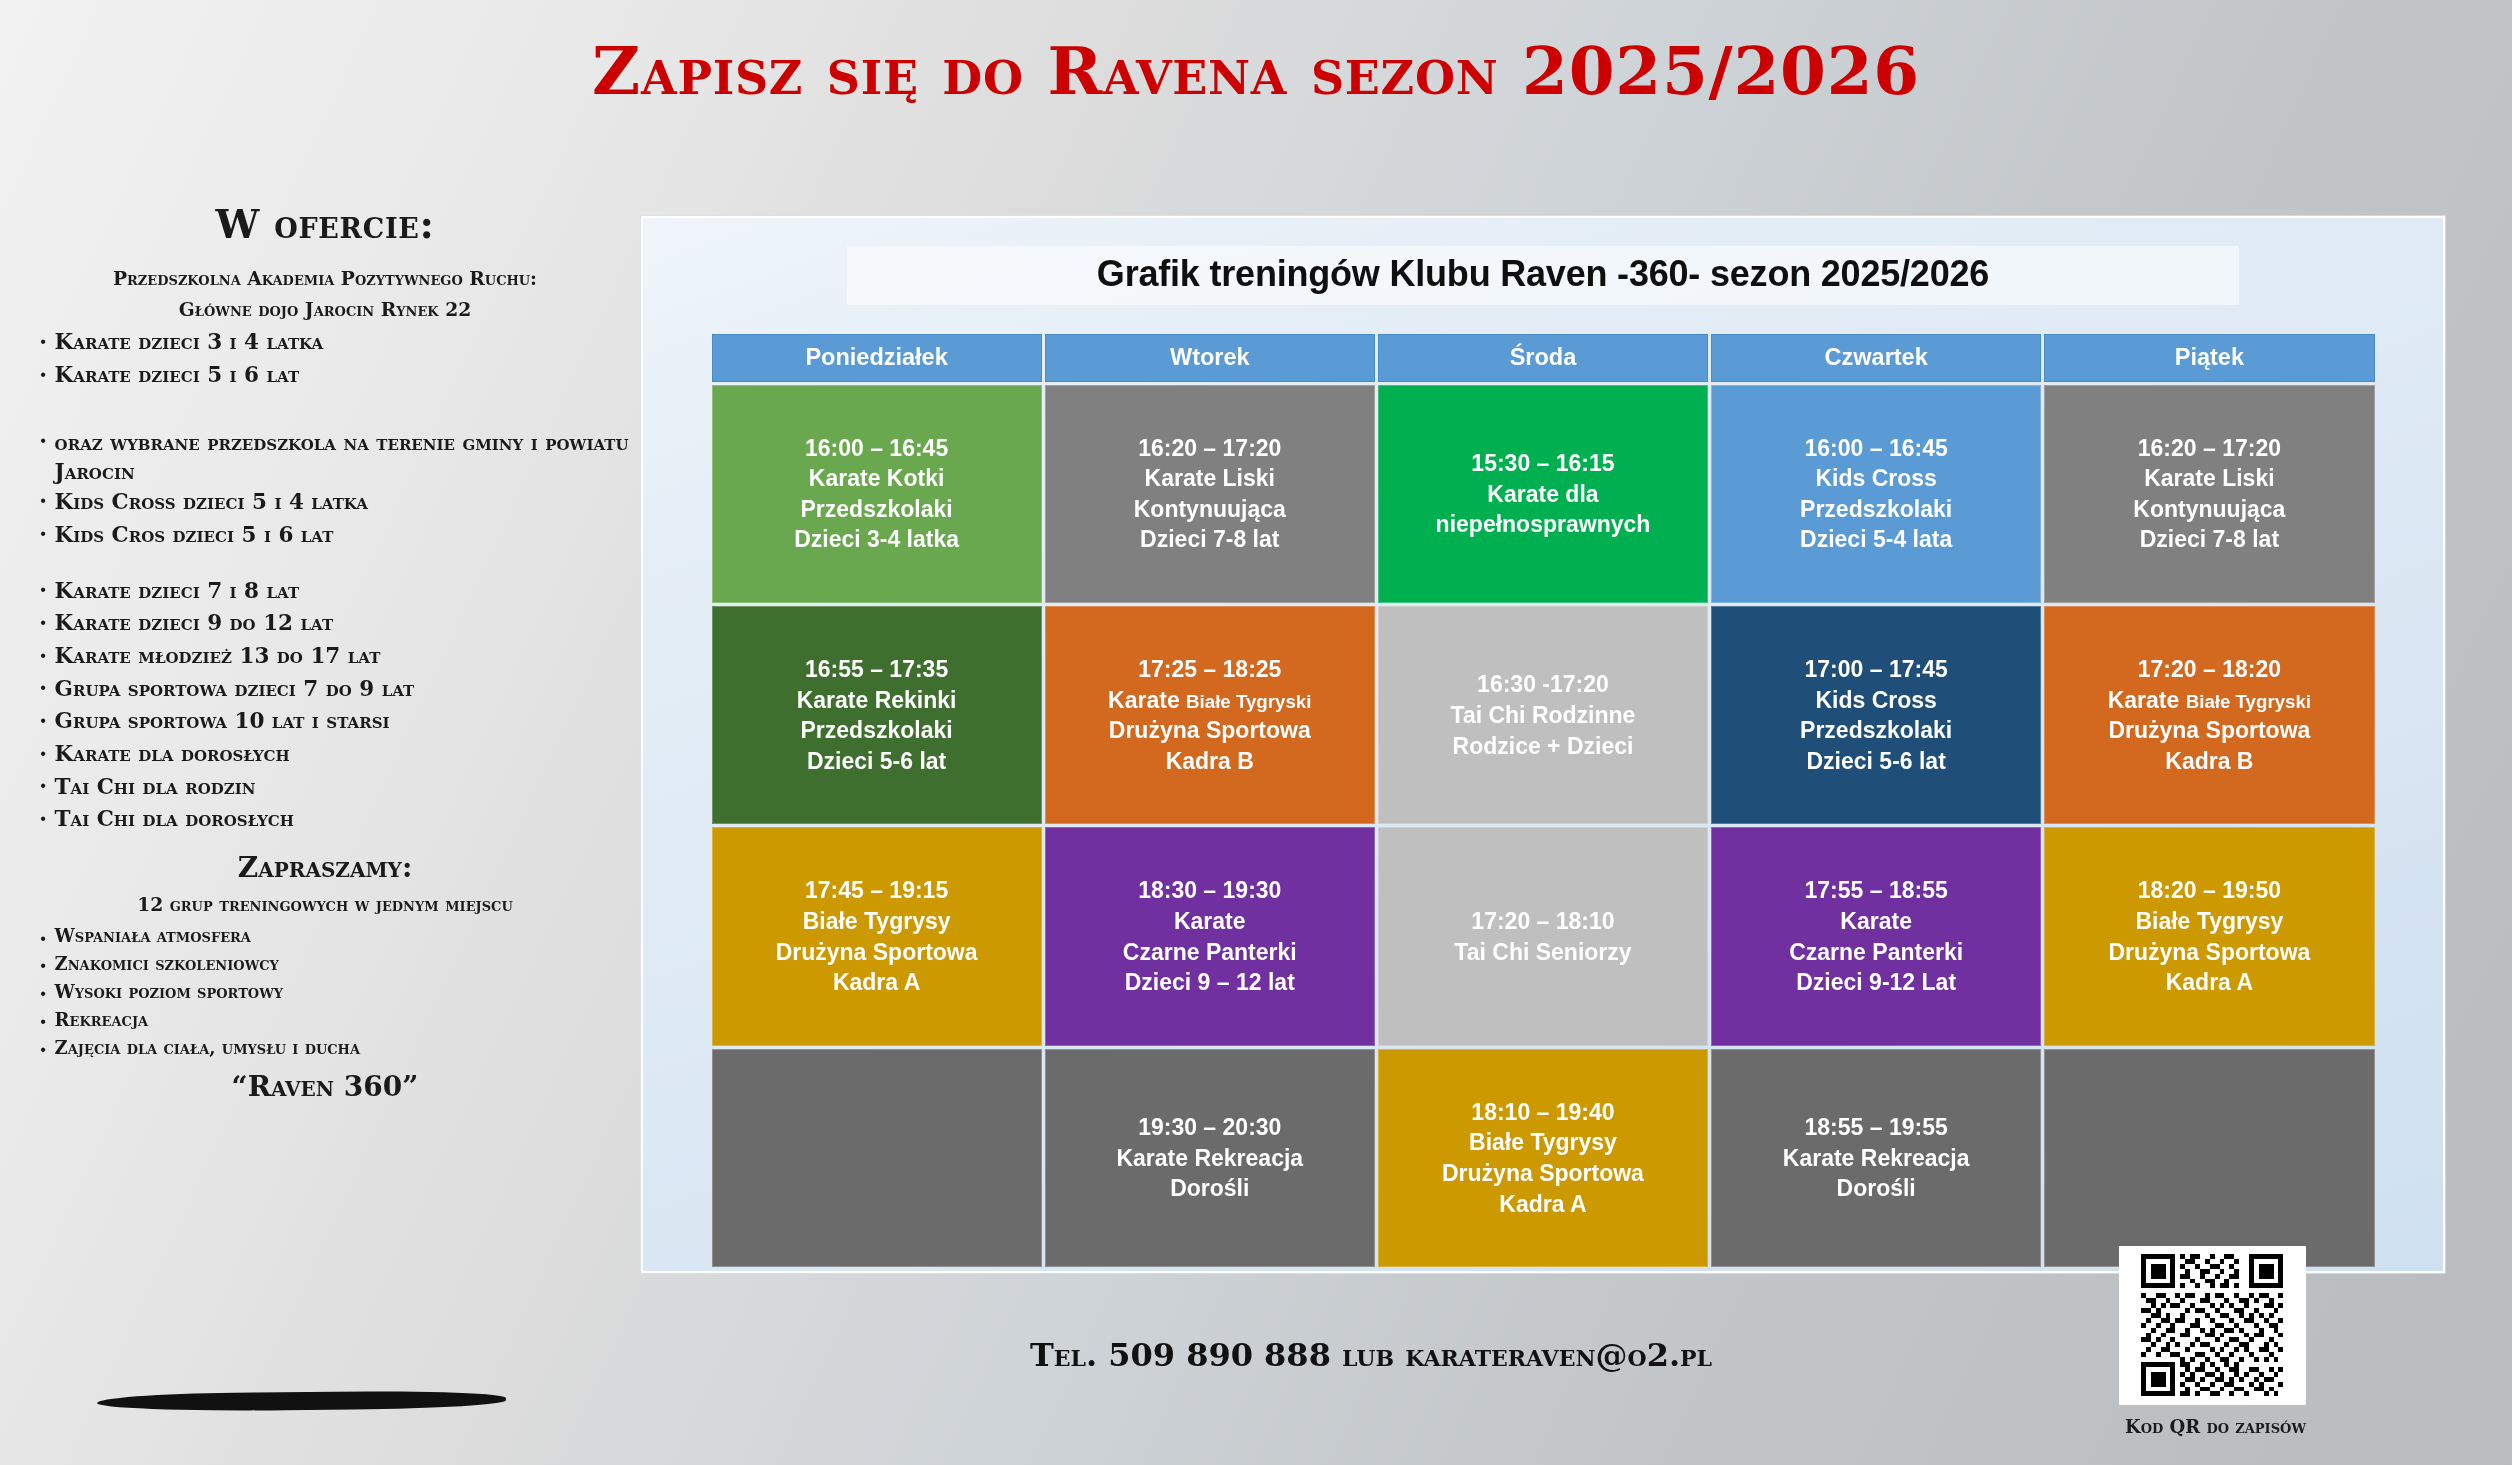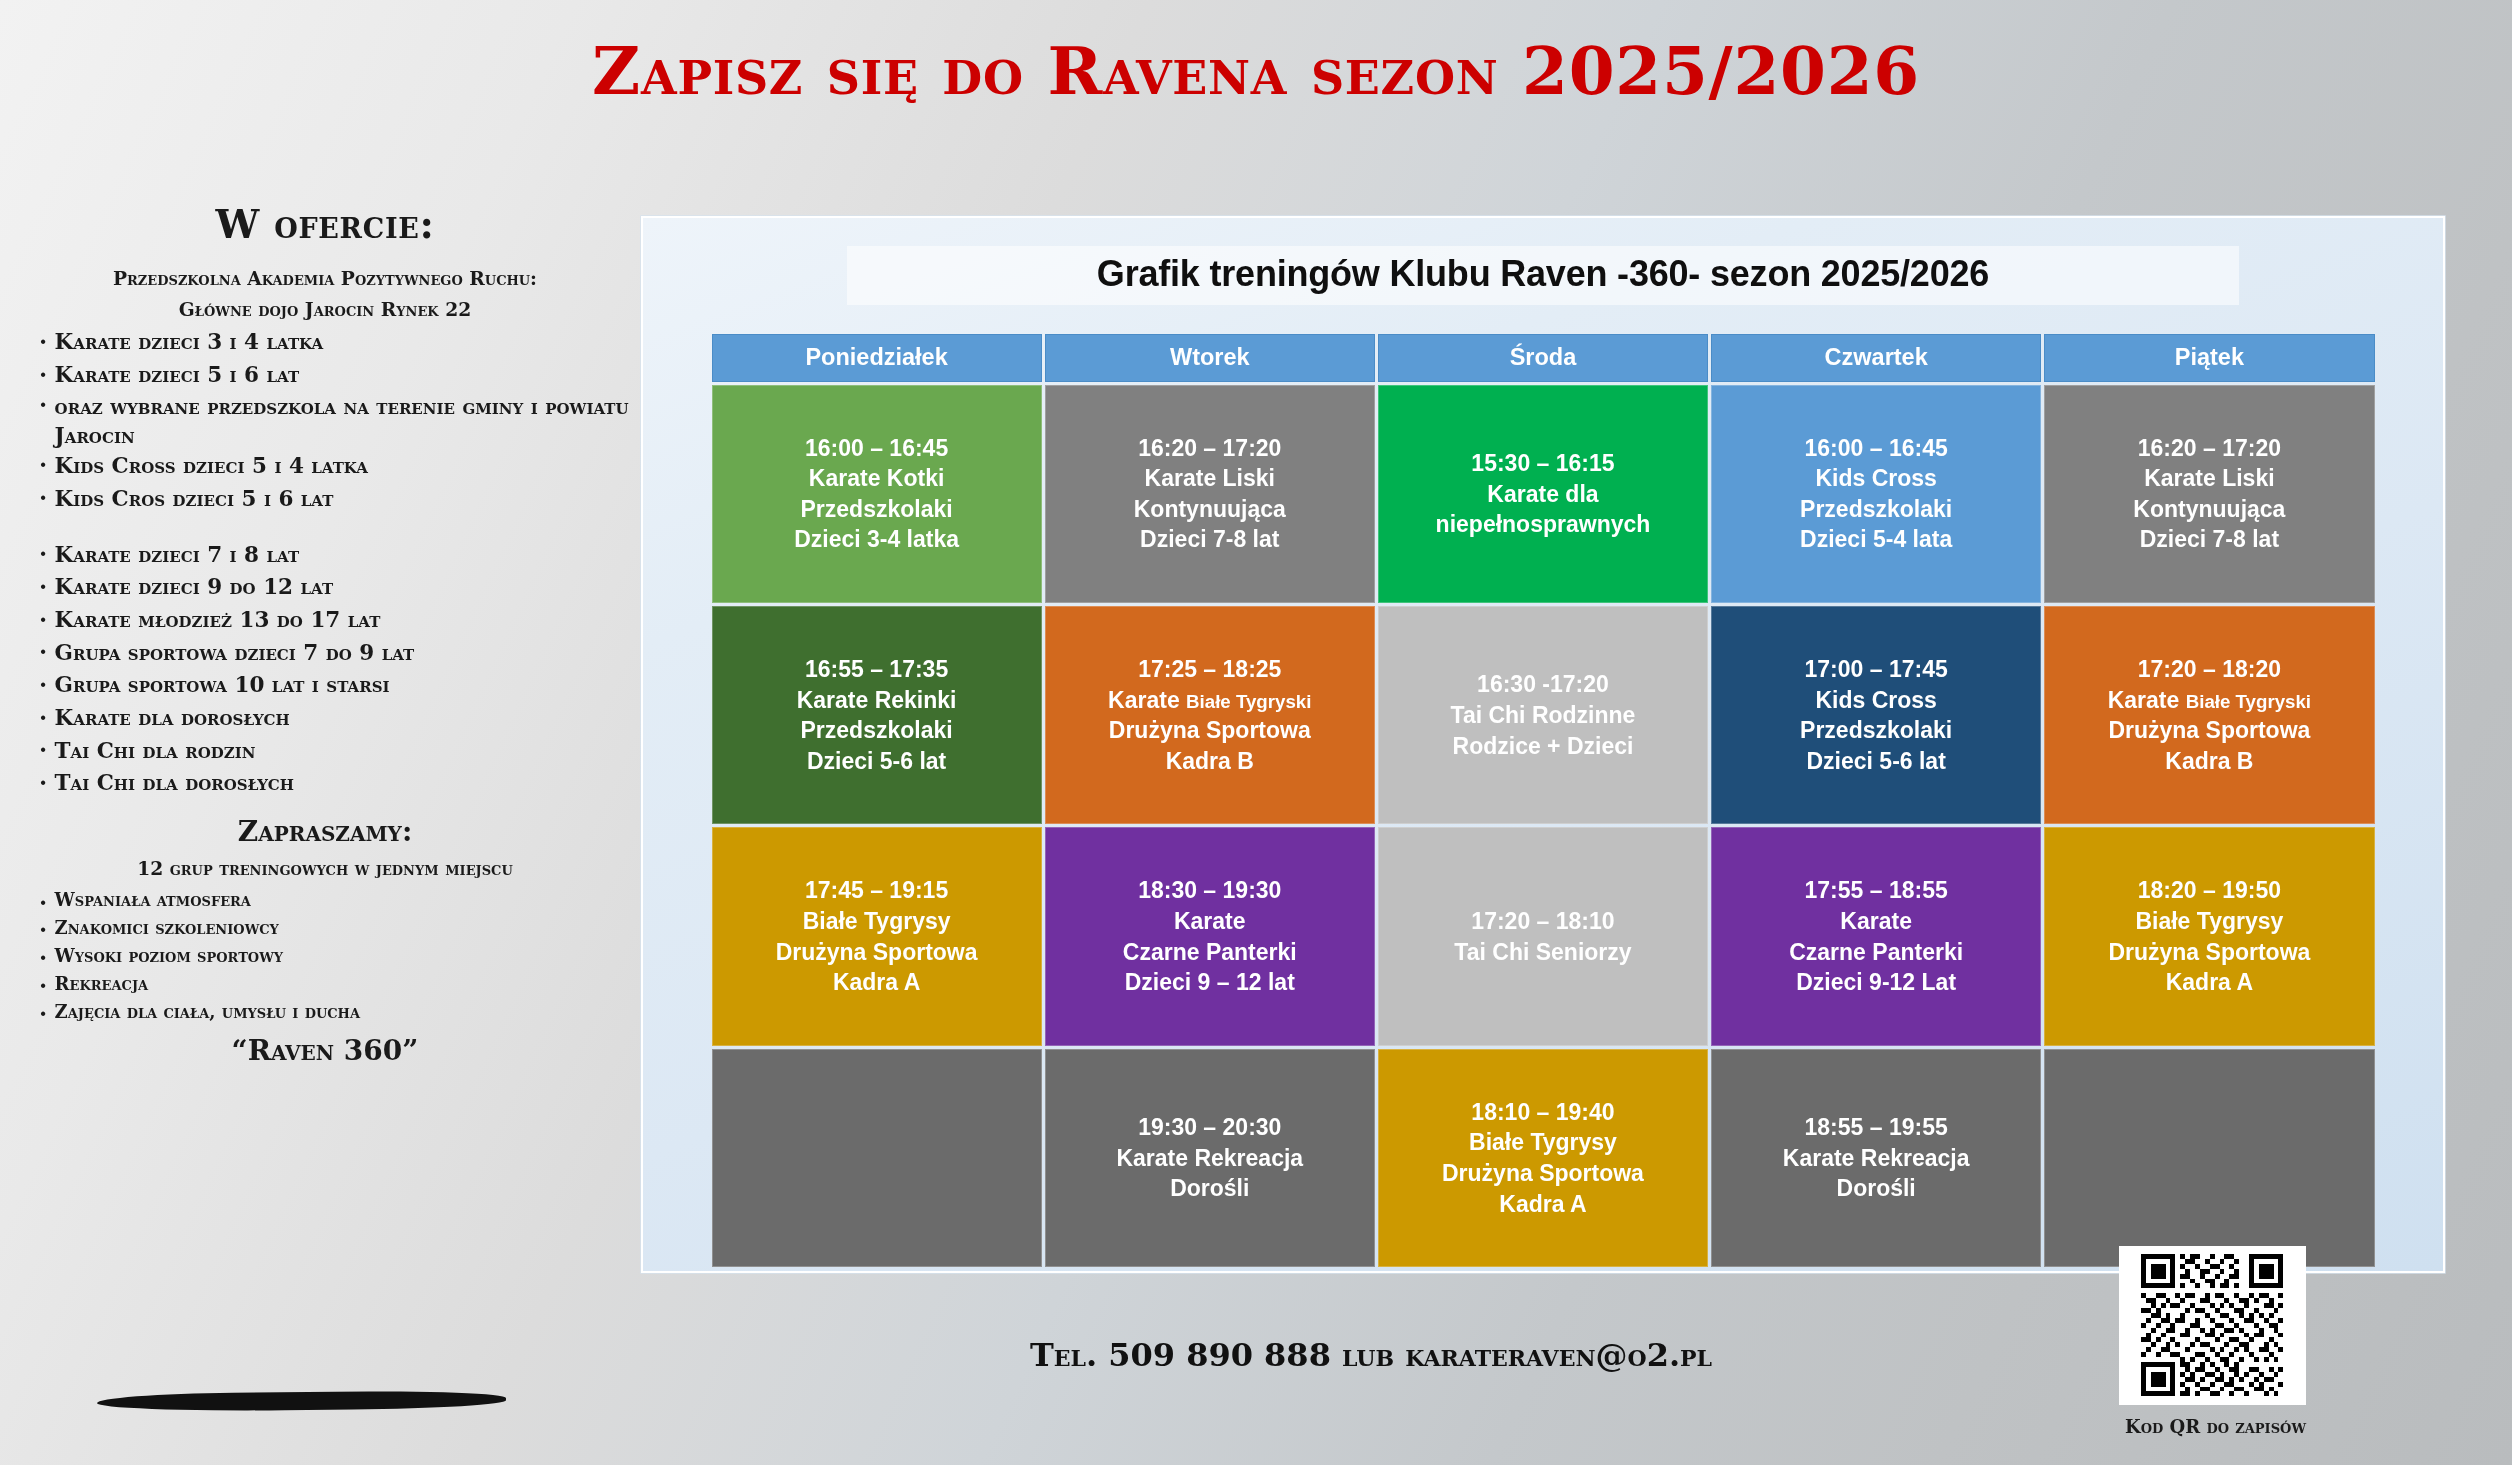--- a/index.html
+++ b/index.html
@@ -76,20 +76,21 @@
   .bullet-list li.bul::before {
     content: "\00B7";
     position: absolute;
     left: 5.5px;
     top: -1.4px;
     font-size: 23.5px;
   }
   .bullet-list li.wrap {
     white-space: normal;
     line-height: 1.35;
+    margin-top: 36px;
   }
   .gap {
     height: 23.5px;
   }
   .zapraszamy {
     text-align: center;
     font-size: 28px;
     font-weight: bold;
     margin: 15.2px 0 7px 0;
   }

